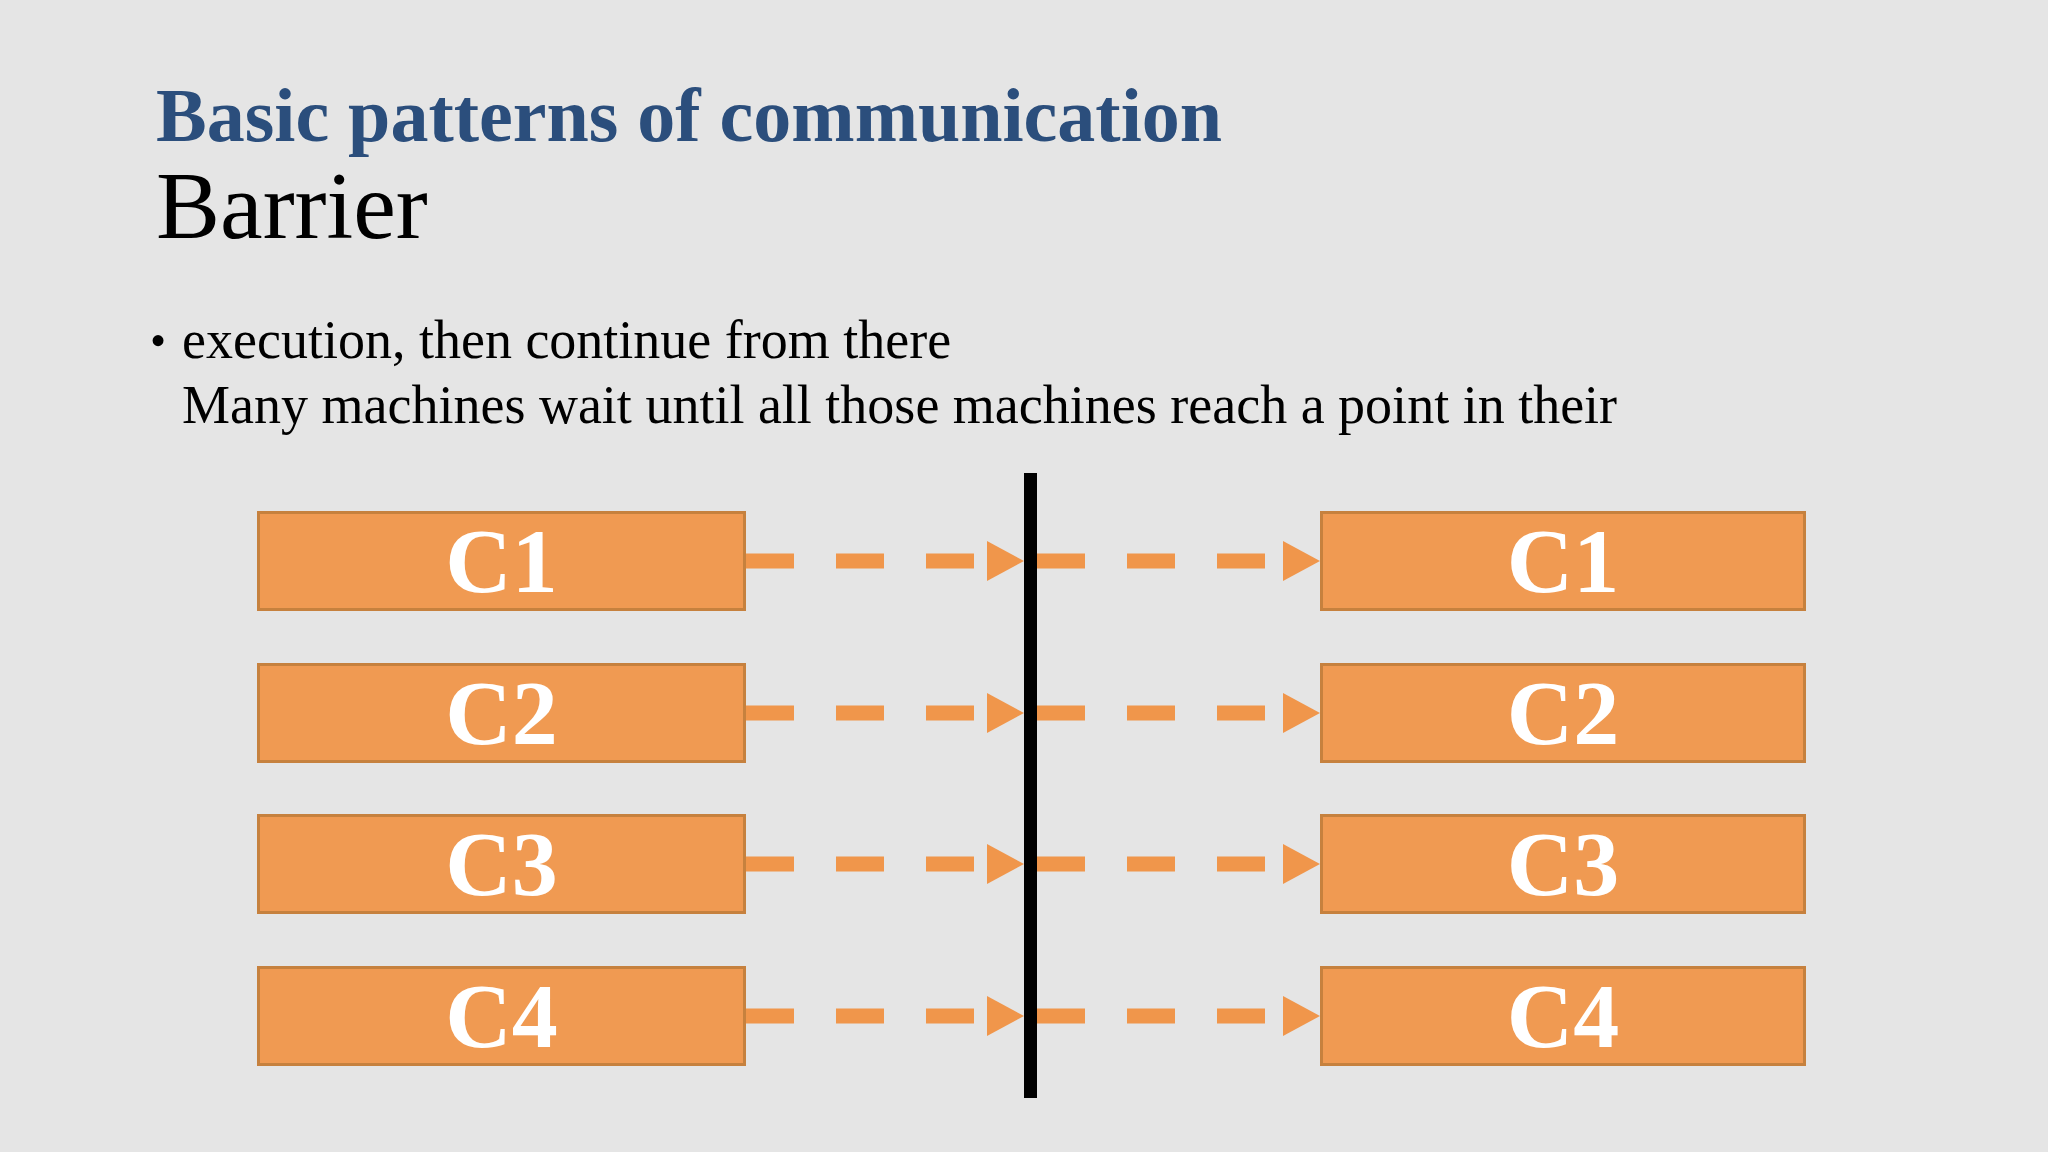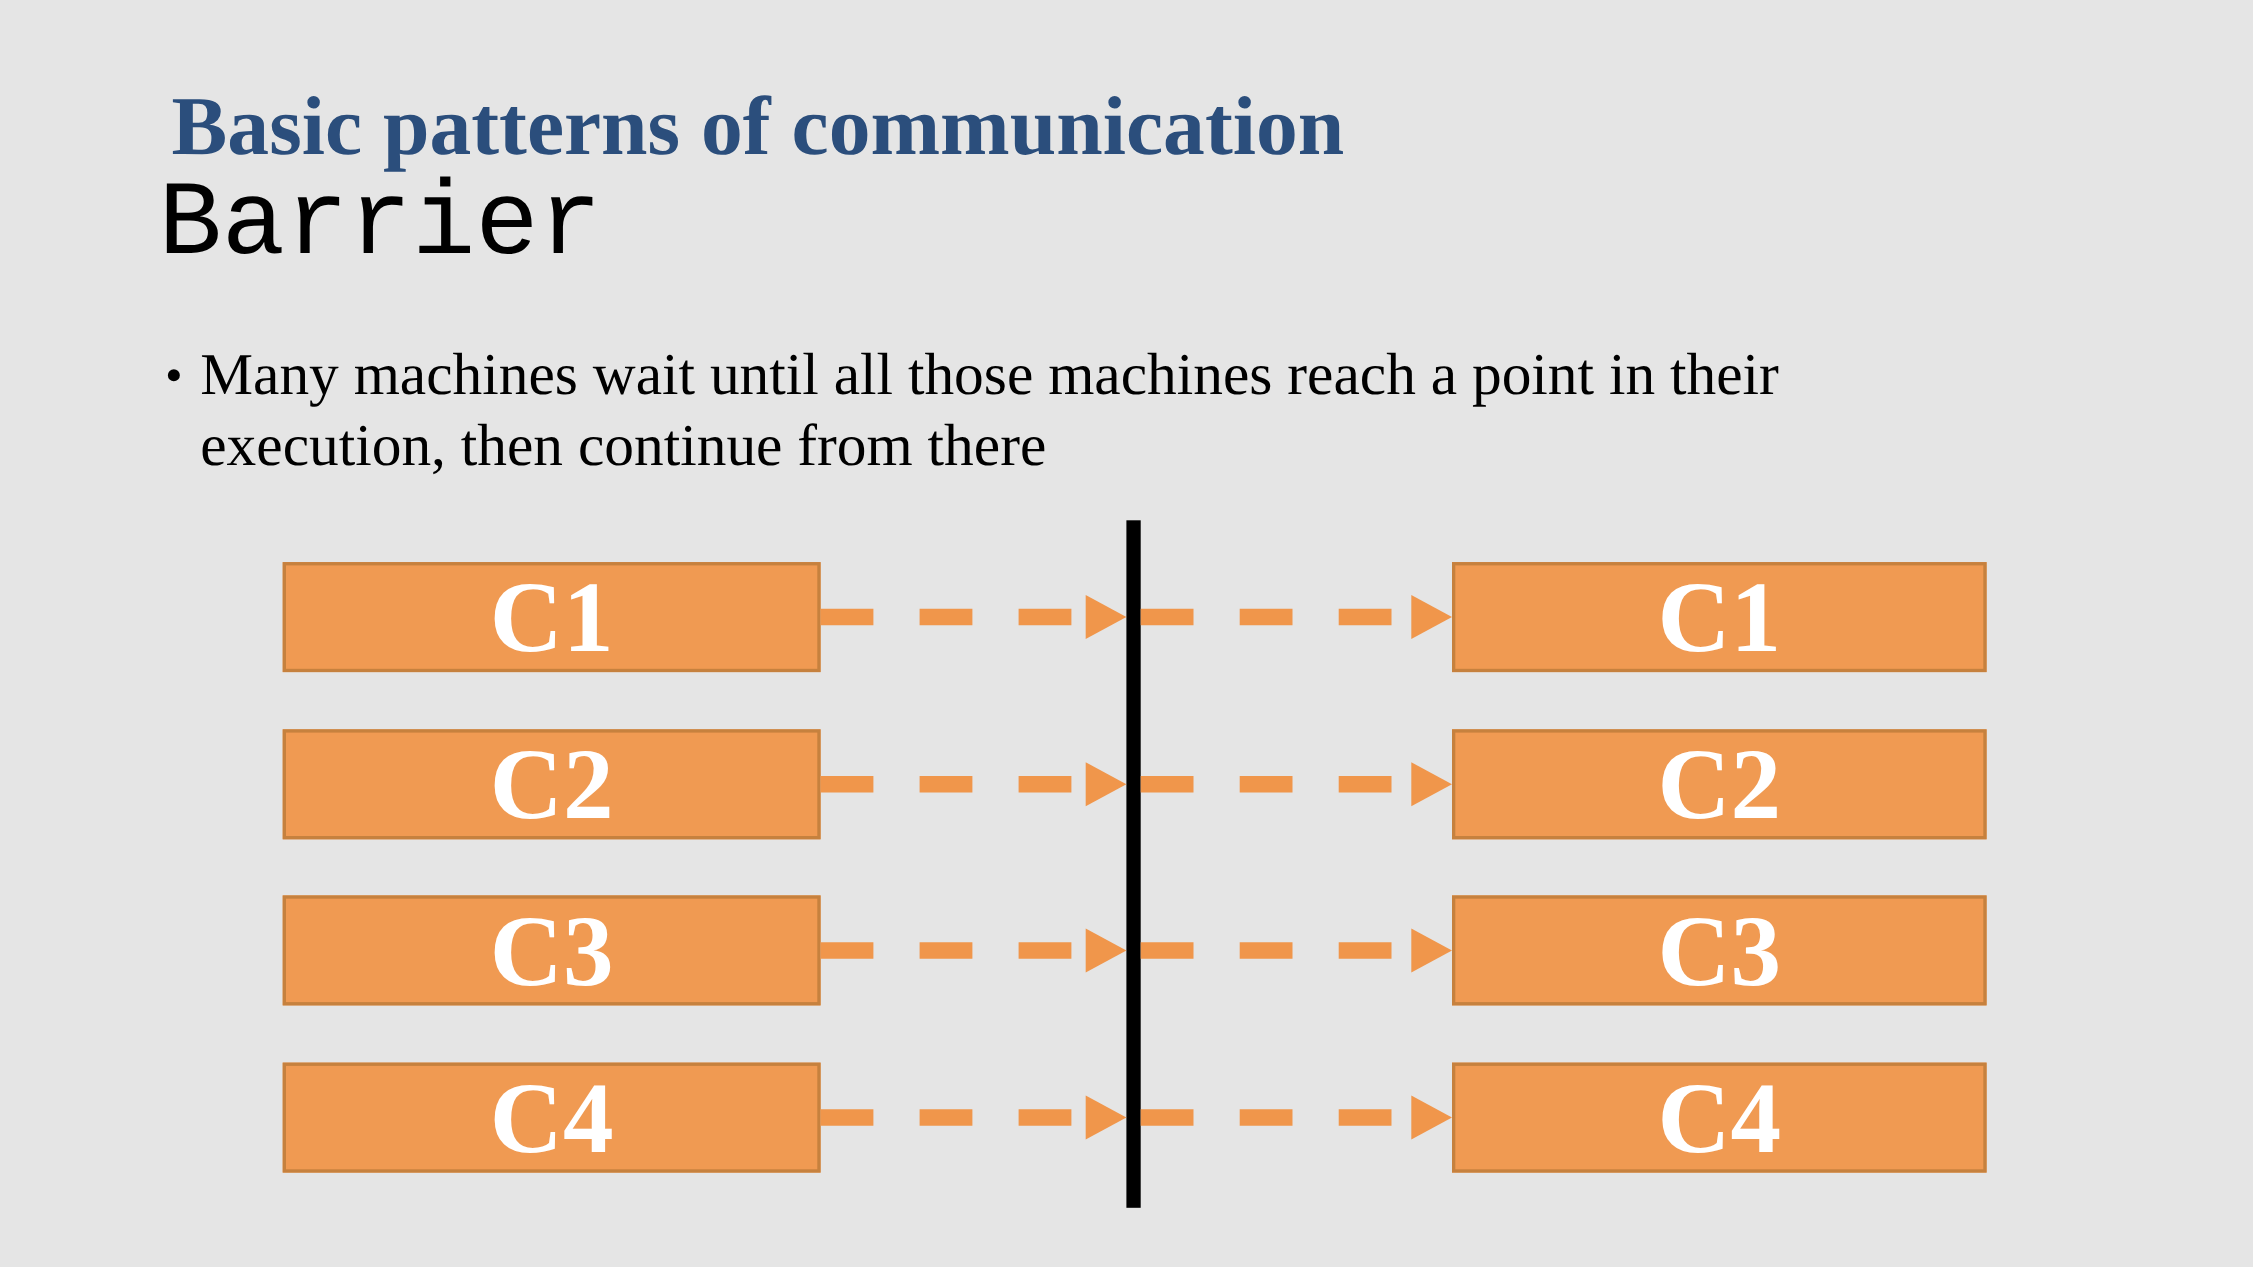--- a/index.html
+++ b/index.html
@@ -16,27 +16,26 @@
     left: 156px;
     top: 72px;
     font-size: 76px;
     font-weight: 700;
     color: var(--title-color, #2B4E7C);
     white-space: nowrap;
     letter-spacing: 0px;
   }
   .subtitle {
     position: absolute;
-    left: 144px;
+    left: 156px;
     top: 150px;
     font-size: 96px;
     font-weight: 400;
     color: #000000;
     white-space: nowrap;
-    font-family: Liberation Mono, monospace;
   }
   .bullet {
     position: absolute;
     left: 150px;
     top: 308px;
     display: flex;
     font-size: 54px;
     line-height: 65px;
     color: #000000;
   }
@@ -80,22 +79,22 @@
 </head>
 <body>
 
 <div class="slide">
   <div class="title">Basic patterns of communication</div>
   <div class="subtitle">Barrier</div>
 
   <div class="bullet">
     <span class="bullet-dot">•</span>
     <div class="bullet-text">
+      <div>execution, then continue from there</div>
       <div>Many machines wait until all those machines reach a point in their</div>
-      <div>execution, then continue from there</div>
     </div>
   </div>
 
   <div class="diagram">
     <div class="barrier"></div>
     <div id="rows">
         <div class="cbox" style="left: 257px; top: 511px; width: 489px;">C1</div>
         <svg width="278" height="44" class="arrow" style="left: 746px; top: 539px;">
           <line x1="0" y1="22" x2="230" y2="22"></line>
           <polygon points="241,2 278,22 241,42"></polygon>

